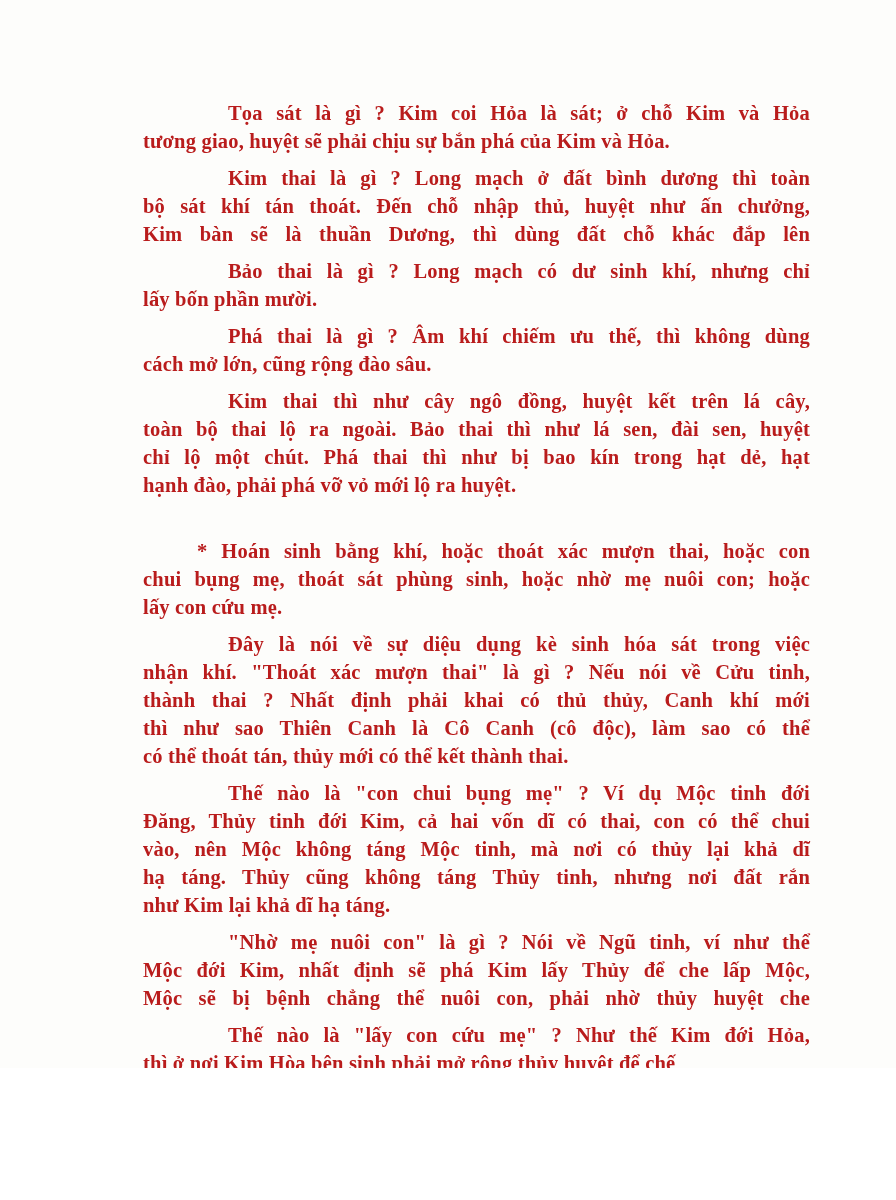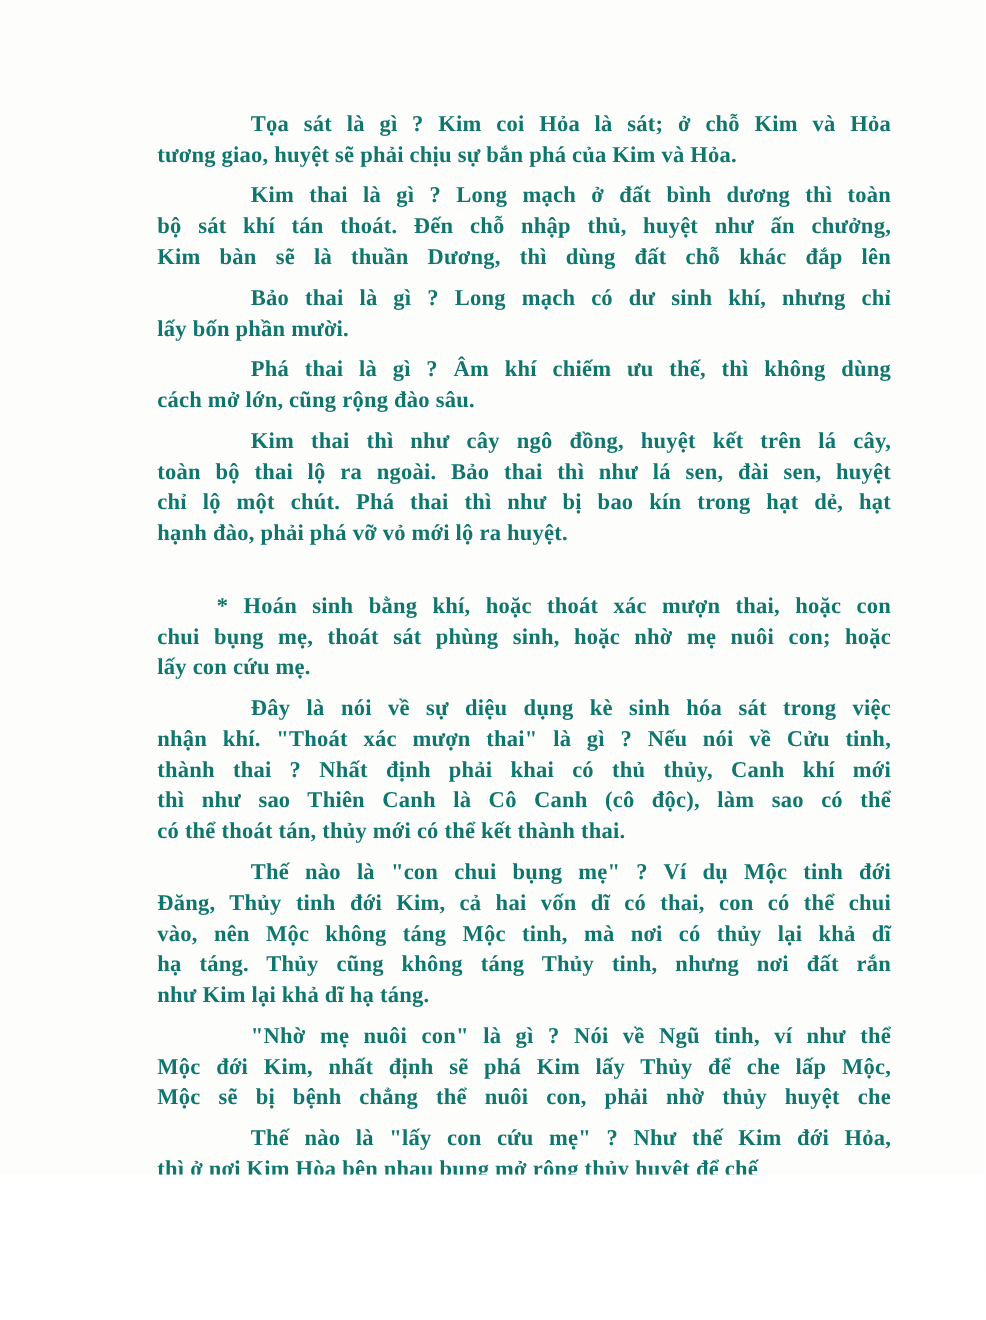--- a/index.html
+++ b/index.html
@@ -7,21 +7,21 @@
     padding: 0;
     background: #ffffff;
   }
   .page {
     position: relative;
     width: 896px;
     height: 1068px;
     background: #fdfdfb;
     overflow: hidden;
     font-family: "Liberation Serif", "DejaVu Serif", serif;
-    color: #0f766e;
+    color: #b91c1c;
   }
   .text-block {
     position: absolute;
     left: 143px;
     top: 99px;
     width: 667px;
     font-size: 20.5px;
     font-weight: 700;
     line-height: 28px;
     letter-spacing: 0.2px;
@@ -126,21 +126,21 @@
     </div>
 
     <div class="paragraph">
       <div class="line first">"Nhờ mẹ nuôi con" là gì ? Nói về Ngũ tinh, ví như thể</div>
       <div class="line">Mộc đới Kim, nhất định sẽ phá Kim lấy Thủy để che lấp Mộc,</div>
       <div class="line">Mộc sẽ bị bệnh chẳng thể nuôi con, phải nhờ thủy huyệt che</div>
     </div>
 
     <div class="paragraph">
       <div class="line first">Thế nào là "lấy con cứu mẹ" ? Như thế Kim đới Hỏa,</div>
-      <div class="line last">thì ở nơi Kim Hòa bên nhau bụng mở rộng thủy huyệt để chế</div>
+      <div class="line last">thì ở nơi Kim Hòa bên sinh phải mở rộng thủy huyệt để chế</div>
     </div>
 
   </div>
 
   <div class="scan-speck"></div>
 
   <div class="page-number">304</div>
 
 </div>
 

